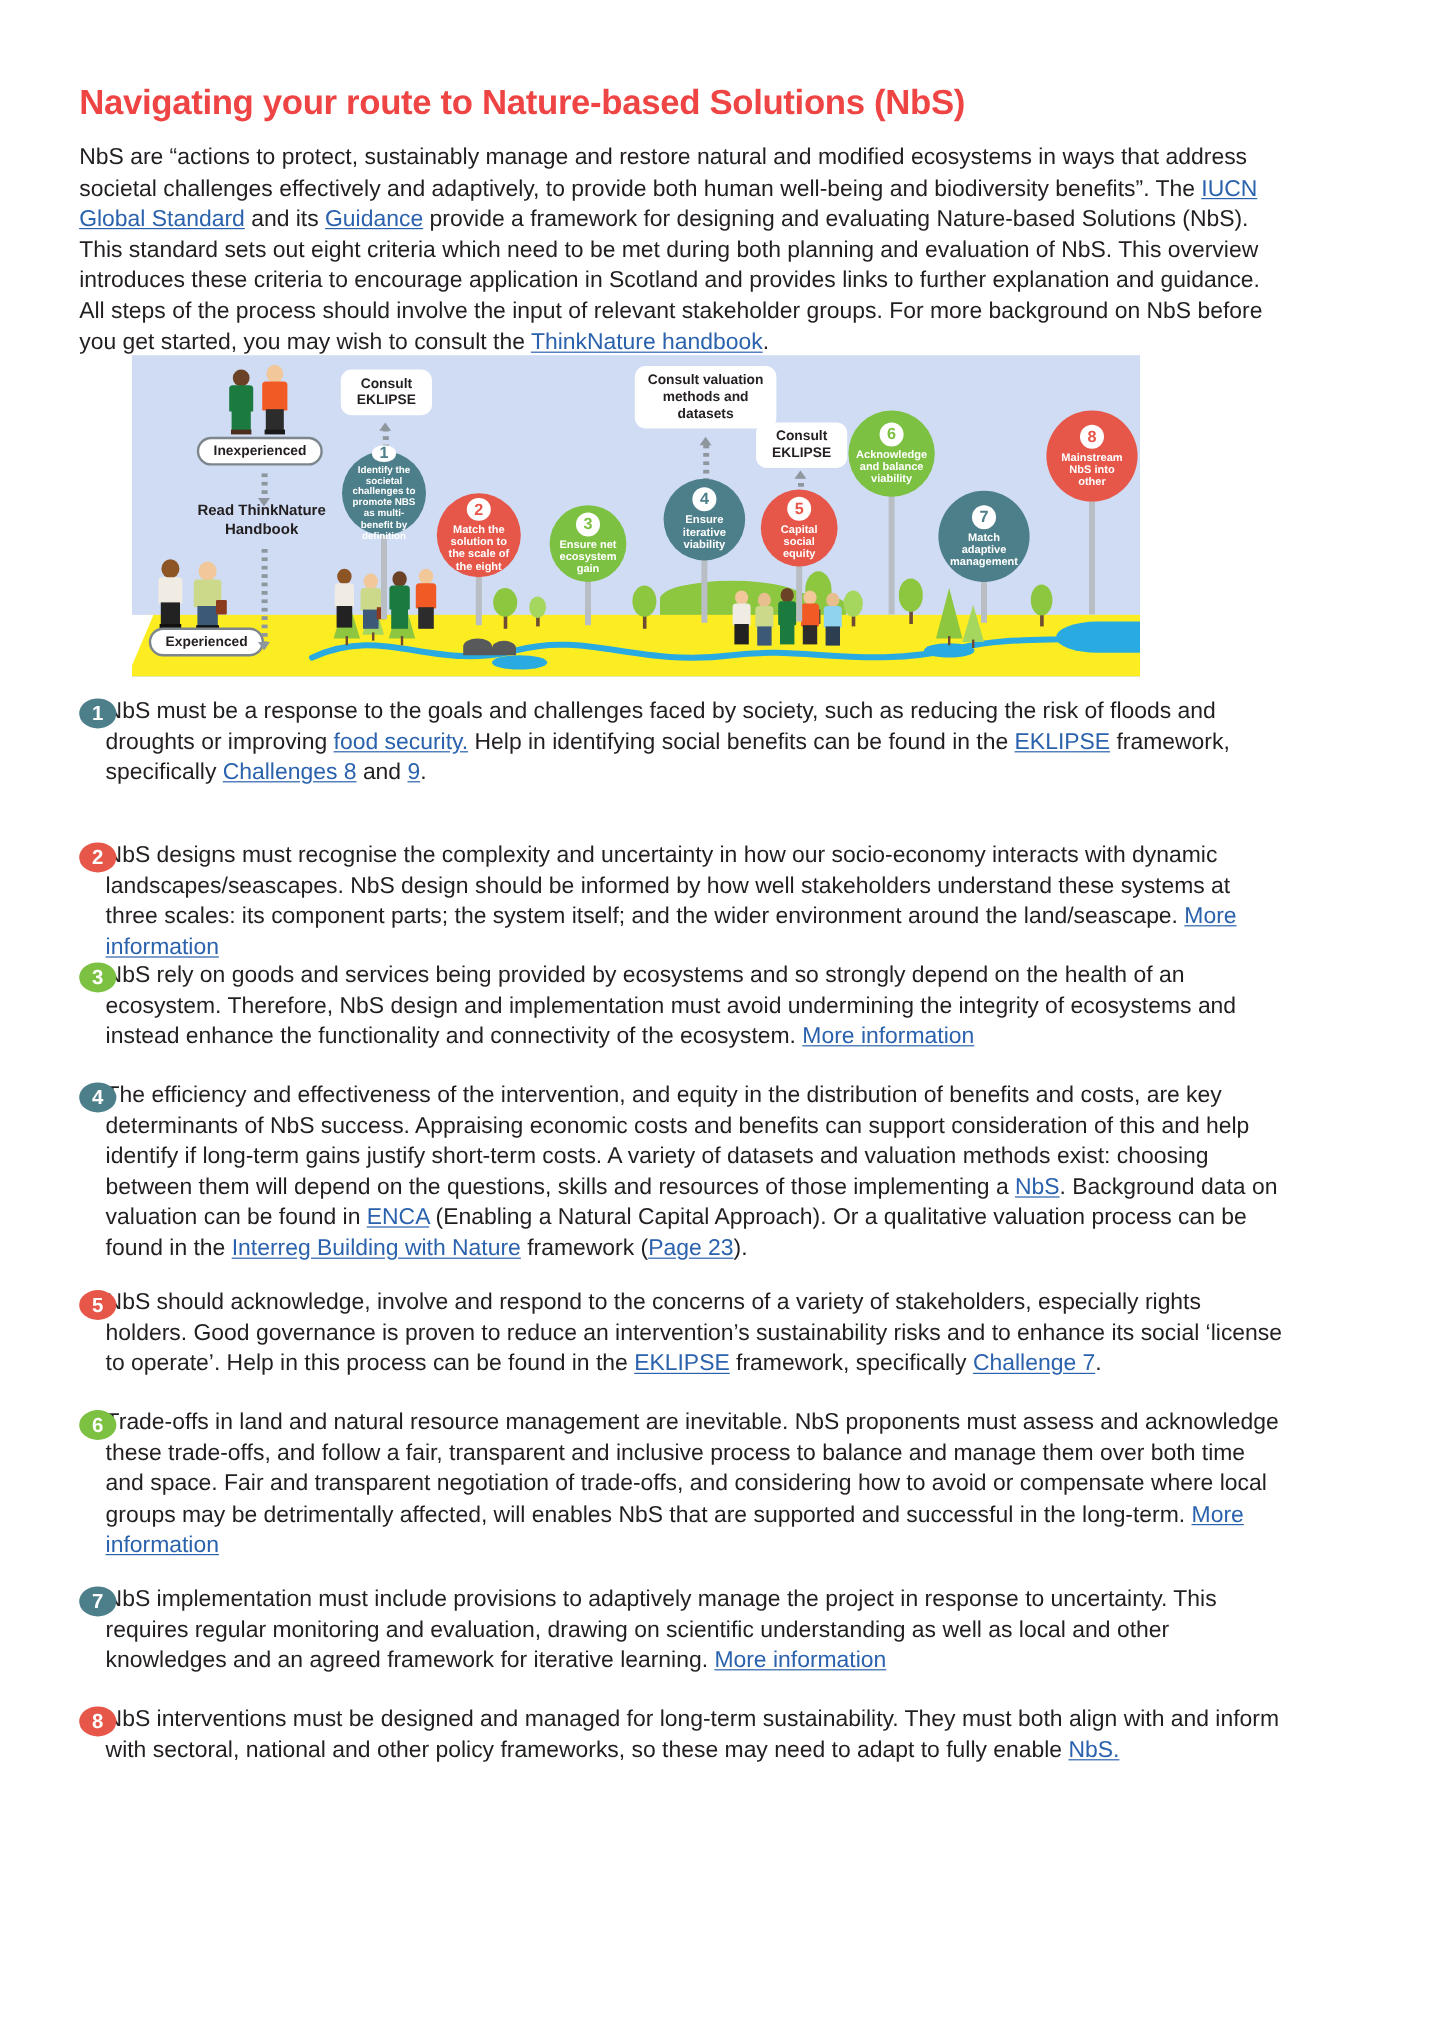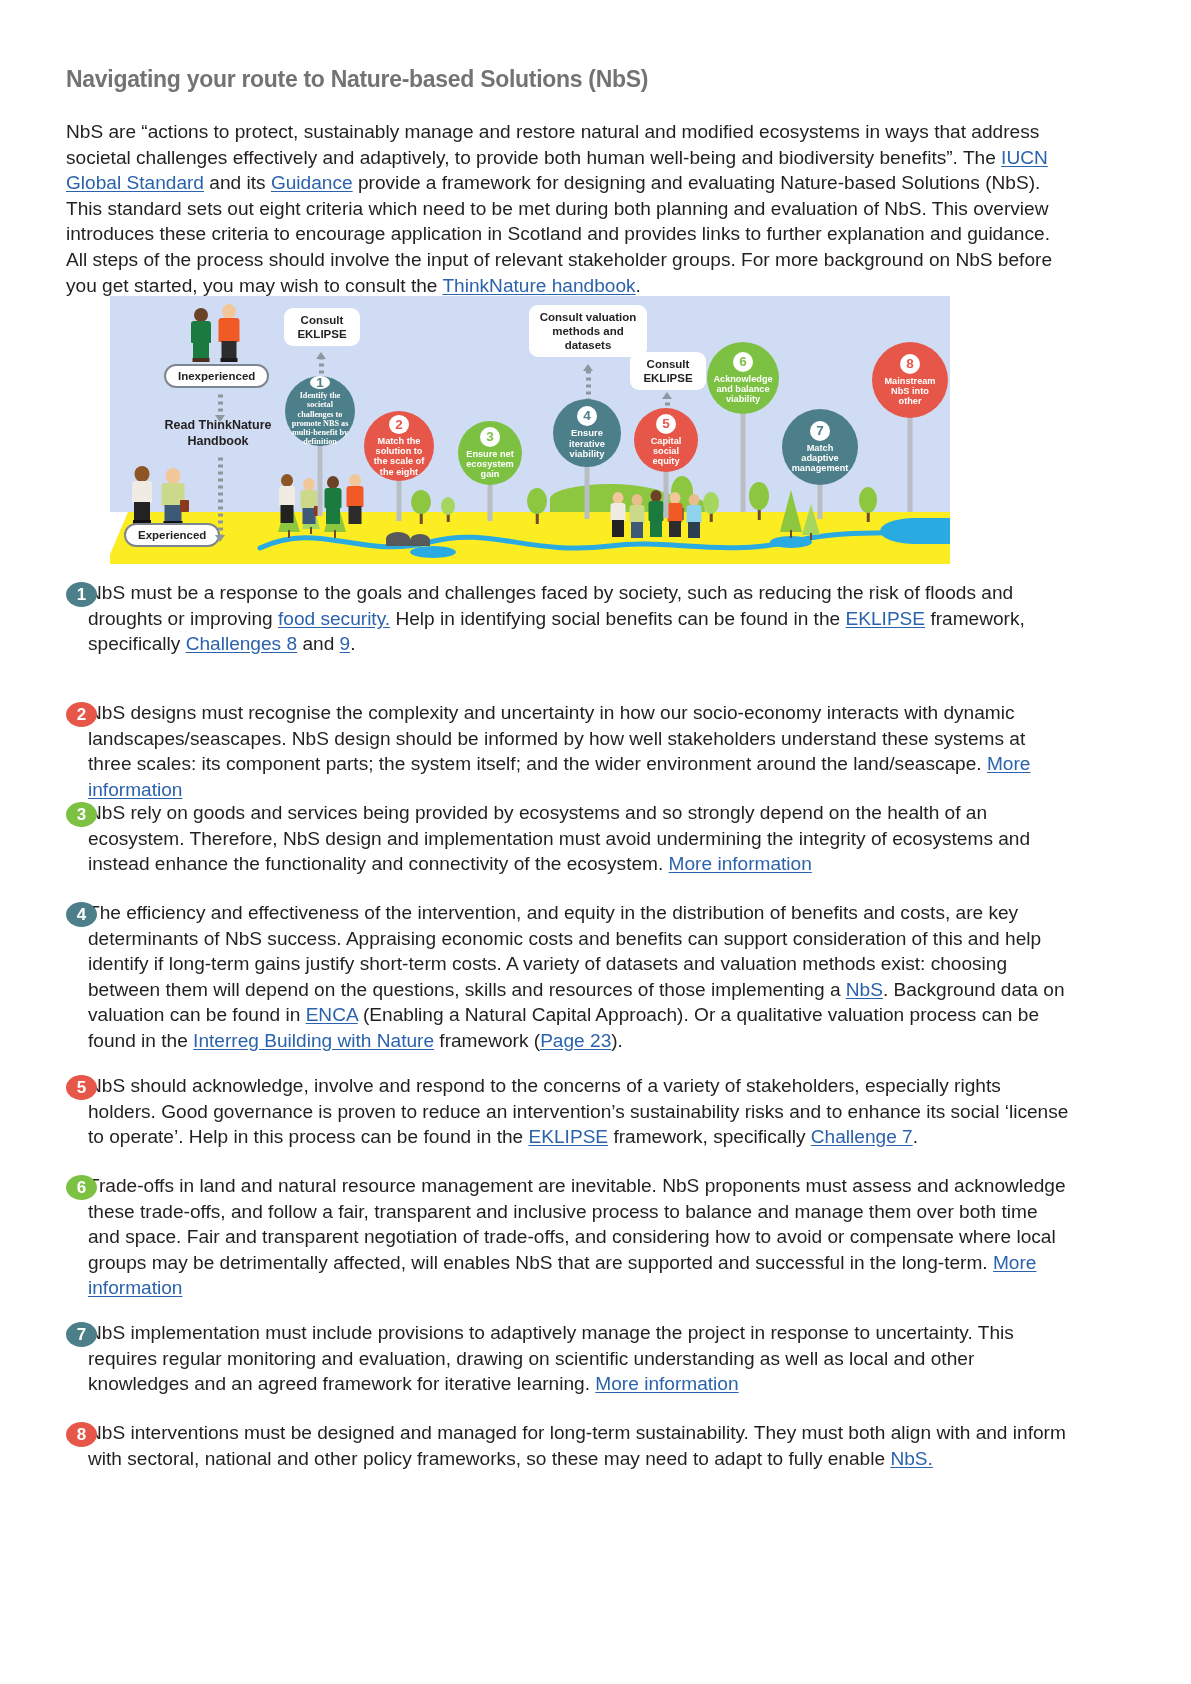--- a/index.html
+++ b/index.html
@@ -10,22 +10,22 @@
     font-family: "Liberation Sans", sans-serif;
     color:#231f20;
     position:relative;
     overflow:hidden;
   }
   .page { position:absolute; left:0; top:0; width:1191px; height:1684px; }
 
   
   .title {
     position:absolute; left:66px; top:52px; width:1060px;
-    font-size:23px; font-weight:bold; letter-spacing:-0.3px;
-    color:#737373; line-height:1.05;
+    font-size:29px; font-weight:bold; letter-spacing:-0.3px;
+    color:#ef4444; line-height:1.05;
   }
   .intro {
     position:absolute; left:66px; top:100px; width:1000px;
     font-size:19.1px; line-height:25.6px; color:#231f20;
   }
   .intro a, .lnk {
     color:#2b62ad; text-decoration:underline; text-underline-offset:2px;
     cursor:pointer;
   }
 
@@ -305,21 +305,21 @@
     <div class="callout" id="callout2" style="left:419px; top:9px; width:118px;">Consult valuation<br>methods and<br>datasets</div>
     <div class="dots up" style="left:476px; top:74px; height:36px;"></div>
 
     <div class="callout" id="callout3" style="left:520px; top:56px; width:76px;">Consult<br>EKLIPSE</div>
     <div class="dots up" style="left:555px; top:102px; height:16px;"></div>
 
     <div class="node" style="left:175px; top:80px; width:70px; height:140px;">
       <div class="stick" style="top:62px; height:78px;"></div>
       <div class="bubble b-teal" style="left:0; top:0; width:70px; height:70px; font-size:8.2px;">
         <div class="num">1</div>
-        <div style="padding:0 2px;font-family:Liberation Serif, serif;">Identify the societal challenges to promote NBS as multi-benefit by definition</div>
+        <div style="padding:0 2px;">Identify the societal challenges to promote NBS as multi-benefit by definition</div>
       </div>
     </div>
 
     <div class="node" style="left:254px; top:115px; width:70px; height:110px;">
       <div class="stick" style="top:64px; height:46px;"></div>
       <div class="bubble b-red" style="left:0; top:0; width:70px; height:70px; font-size:9.2px;">
         <div class="num">2</div>
         <div style="padding:0 4px;">Match the solution to the scale of the eight</div>
       </div>
     </div>

